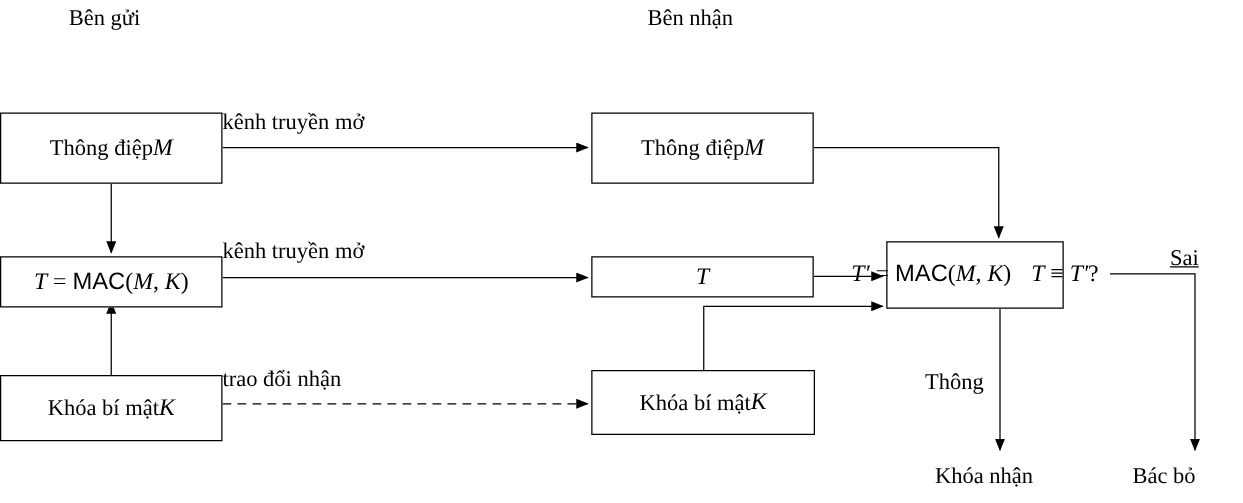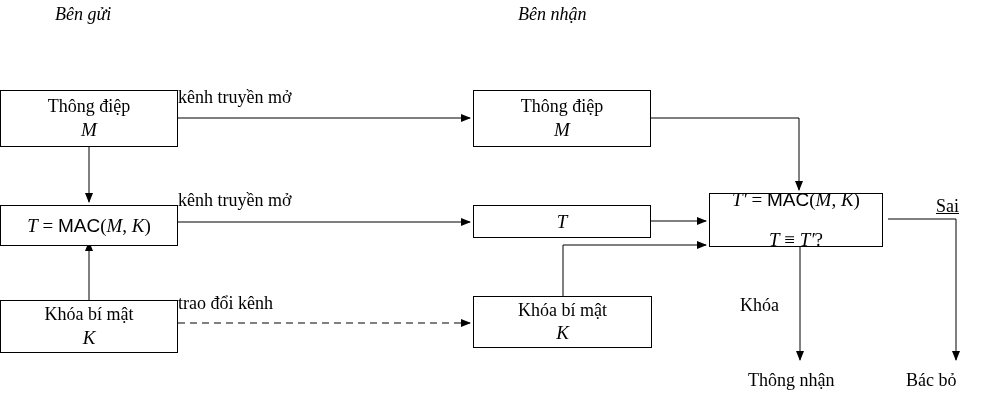--- a/index.html
+++ b/index.html
@@ -20,21 +20,21 @@
     position: absolute;
     left: 0; top: 0;
     width: 994px; height: 402px;
   }
   .box {
     position: absolute;
     box-sizing: border-box;
     border: 1px solid #000000;
     background: #ffffff;
     display: flex;
-    flex-direction: column;
+    flex-direction: row;
     align-items: center;
     justify-content: center;
     text-align: center;
     font-size: 18px;
     line-height: 1.25;
   }
   .formula {
     font-size: 19px;
     white-space: nowrap;
   }
@@ -63,26 +63,26 @@
     <path d="M89 147 V202" stroke="#000000" stroke-width="1" fill="none" marker-end="url(#arrow)"></path>
     <path d="M89 300 V242" stroke="#000000" stroke-width="1" fill="none" marker-end="url(#arrow)"></path>
     <path d="M178 222 H470" stroke="#000000" stroke-width="1" fill="none" marker-end="url(#arrow)"></path>
     <path d="M651 221 H706" stroke="#000000" stroke-width="1" fill="none" marker-end="url(#arrow)"></path>
     <path d="M563 296 V245 H706" stroke="#000000" stroke-width="1" fill="none" marker-end="url(#arrow)"></path>
     <path d="M178 323 H470" stroke="#000000" stroke-width="1" fill="none" stroke-dasharray="7 5" marker-end="url(#arrow)"></path>
     <path d="M800 247 V360" stroke="#000000" stroke-width="1" fill="none" marker-end="url(#arrow)"></path>
     <path d="M888 219 H956 V360" stroke="#000000" stroke-width="1" fill="none" marker-end="url(#arrow)"></path>
   </svg>
 
-  <div class="lbl" style="left:55px; top:4px;font-style:italic;">Bên gửi</div>
-  <div class="lbl" style="left:518px; top:4px;font-style:italic;">Bên nhận</div>
+  <div class="lbl" style="left:55px; top:4px;">Bên gửi</div>
+  <div class="lbl" style="left:518px; top:4px;">Bên nhận</div>
 
   <div class="lbl center" style="left:178px; top:87px; width:295px;">kênh truyền mở</div>
   <div class="lbl center" style="left:178px; top:190px; width:295px;">kênh truyền mở</div>
-  <div class="lbl center" style="left:178px; top:293px; width:295px;">trao đổi kênh</div>
+  <div class="lbl center" style="left:178px; top:293px; width:295px;">trao đổi nhận</div>
 
   <div class="box" style="left:0px; top:90px; width:178px; height:57px;">
     <div>Thông điệp</div>
     <div class="formula"><span class="m-i">M</span></div>
   </div>
 
   <div class="box" style="left:0px; top:205px; width:178px; height:41px;">
     <div class="formula"><span class="m-i">T</span><span> = </span><span class="m-s">MAC</span><span>(</span><span class="m-i">M</span><span>, </span><span class="m-i">K</span><span>)</span></div>
   </div>
 
@@ -98,23 +98,23 @@
 
   <div class="box" style="left:473px; top:205px; width:178px; height:33px;">
     <div class="formula"><span class="m-i">T</span></div>
   </div>
 
   <div class="box" style="left:473px; top:296px; width:179px; height:52px;">
     <div>Khóa bí mật</div>
     <div class="formula"><span class="m-i">K</span></div>
   </div>
 
-  <div class="box" style="left:709px; top:193px; width:174px; height:54px;gap:16px;">
+  <div class="box" style="left:709px; top:193px; width:142px; height:54px;gap:16px;">
     <div class="formula"><span class="m-i">T′</span><span> = </span><span class="m-s">MAC</span><span>(</span><span class="m-i">M</span><span>, </span><span class="m-i">K</span><span>)</span></div>
     <div class="formula"><span class="m-i">T</span><span> ≡ </span><span class="m-i">T′</span><span>?</span></div>
   </div>
 
   <div class="lbl" style="left:936px; top:196px;text-decoration:underline;">Sai</div>
-  <div class="lbl" style="left:740px; top:295px;">Khóa</div>
-  <div class="lbl center" style="left:748px; top:370px; width:104px;">Thông nhận</div>
+  <div class="lbl" style="left:740px; top:295px;">Thông</div>
+  <div class="lbl center" style="left:748px; top:370px; width:104px;">Khóa nhận</div>
   <div class="lbl center" style="left:906px; top:370px; width:100px;">Bác bỏ</div>
 
 </div>
 
 </body></html>

